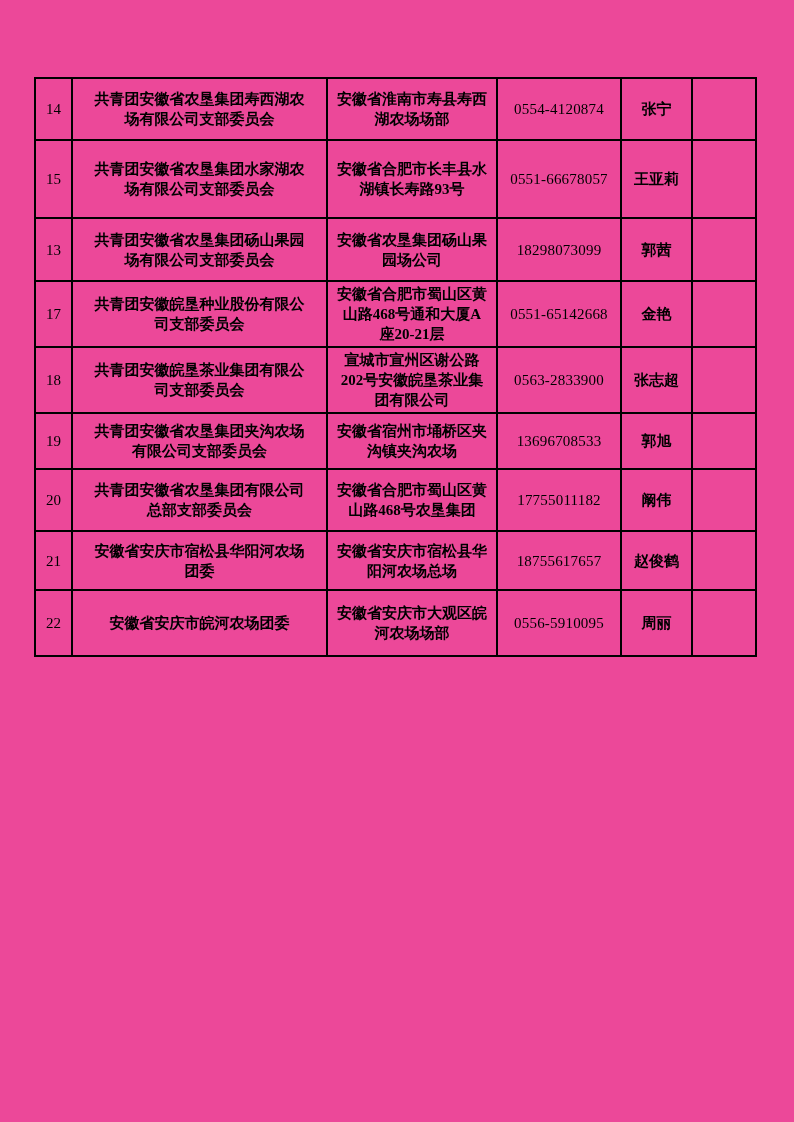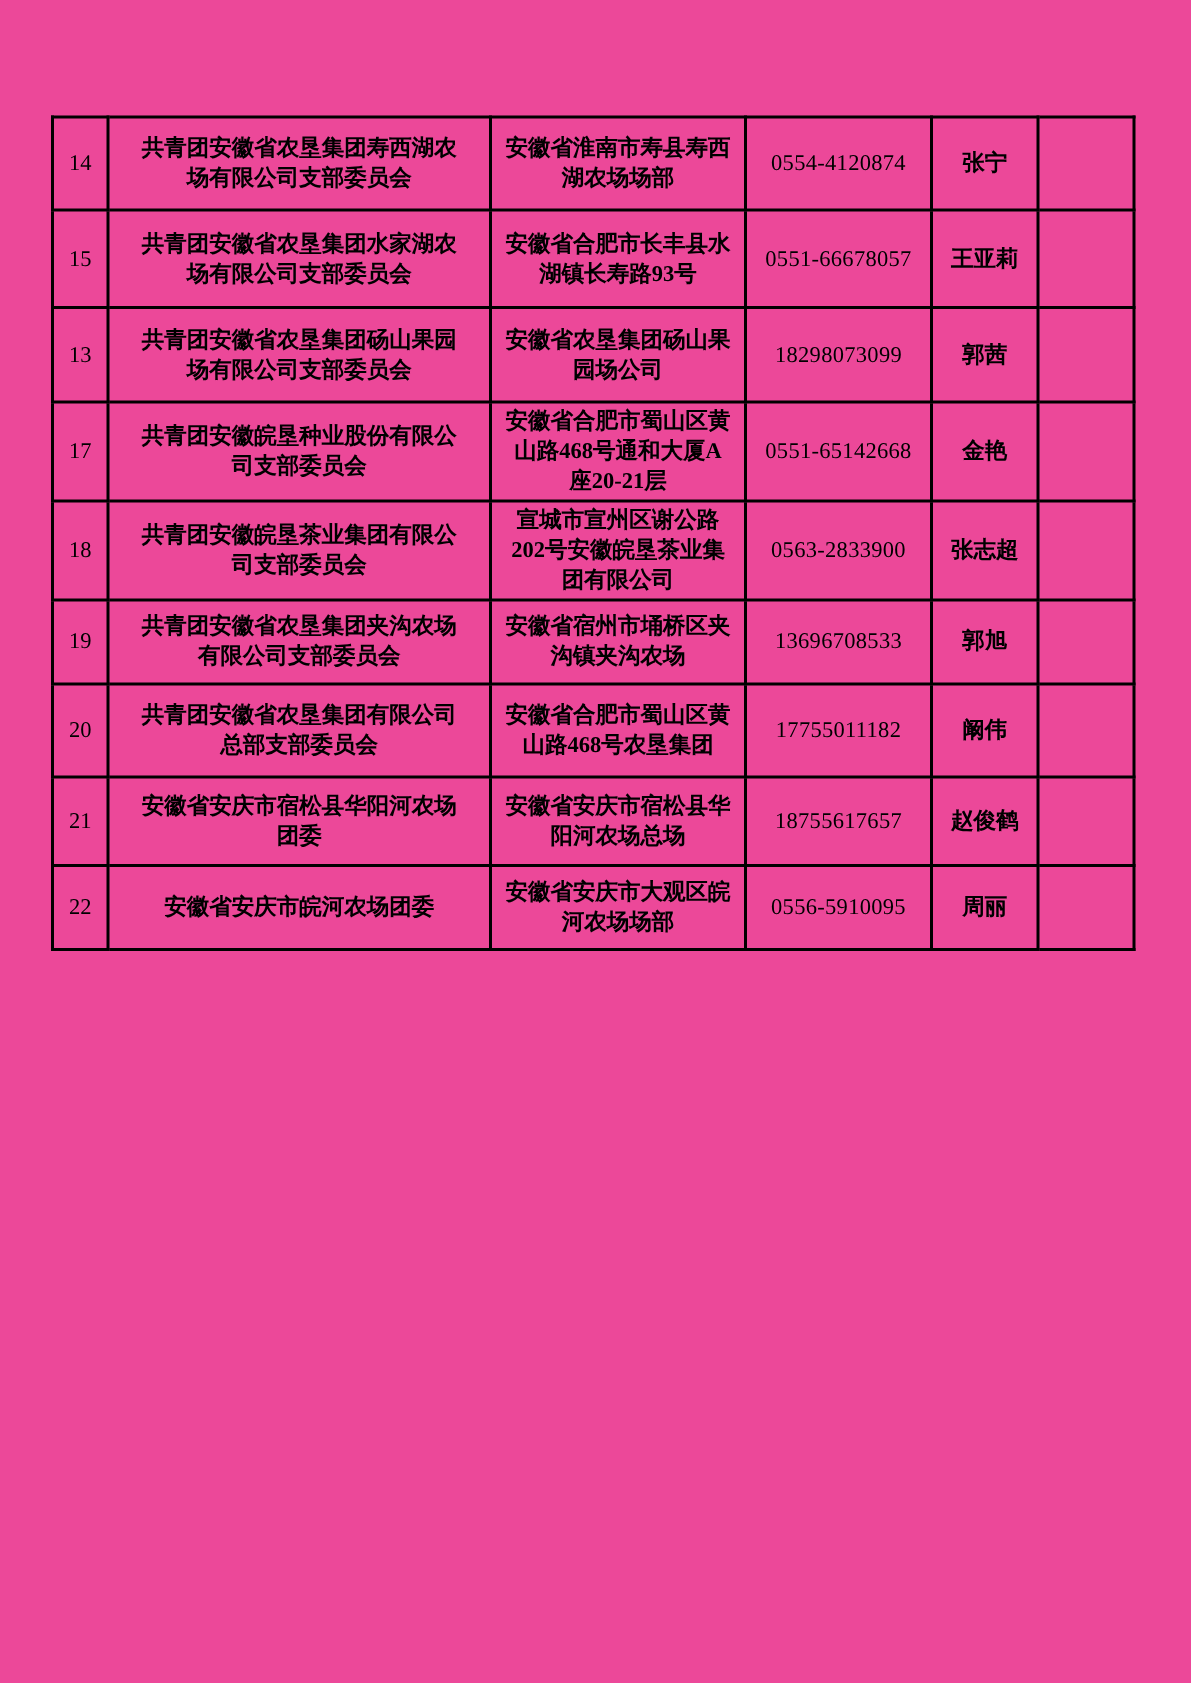--- a/index.html
+++ b/index.html
@@ -31,28 +31,28 @@
     overflow: hidden;
   }
   td.c-num     { font-weight: normal; }
   td.c-org     { font-weight: bold; padding: 2px 18px; margin-top: 30px; }
   td.c-addr    { font-weight: bold; padding: 2px 8px; }
   td.c-phone   { font-weight: normal; letter-spacing: 0.2px; }
   td.c-contact { font-weight: bold; }
   td.c-empty   { }
   
   tbody tr:nth-child(1) { height: 62px; }
-  tbody tr:nth-child(2) { height: 65px; }
+  tbody tr:nth-child(2) { height: 78px; }
   tbody tr:nth-child(3) { height: 63px; }
   tbody tr:nth-child(4) { height: 60px; }
   tbody tr:nth-child(5) { height: 61px; }
   tbody tr:nth-child(6) { height: 56px; border-radius: 10px; }
   tbody tr:nth-child(7) { height: 62px; }
   tbody tr:nth-child(8) { height: 59px; }
-  tbody tr:nth-child(9) { height: 56px; }
+  tbody tr:nth-child(9) { height: 66px; }
 </style>
 </head>
 <body>
 
 <div class="page">
   <table class="roster">
     <colgroup>
       <col style="width:37px">
       <col style="width:255px">
       <col style="width:170px">

